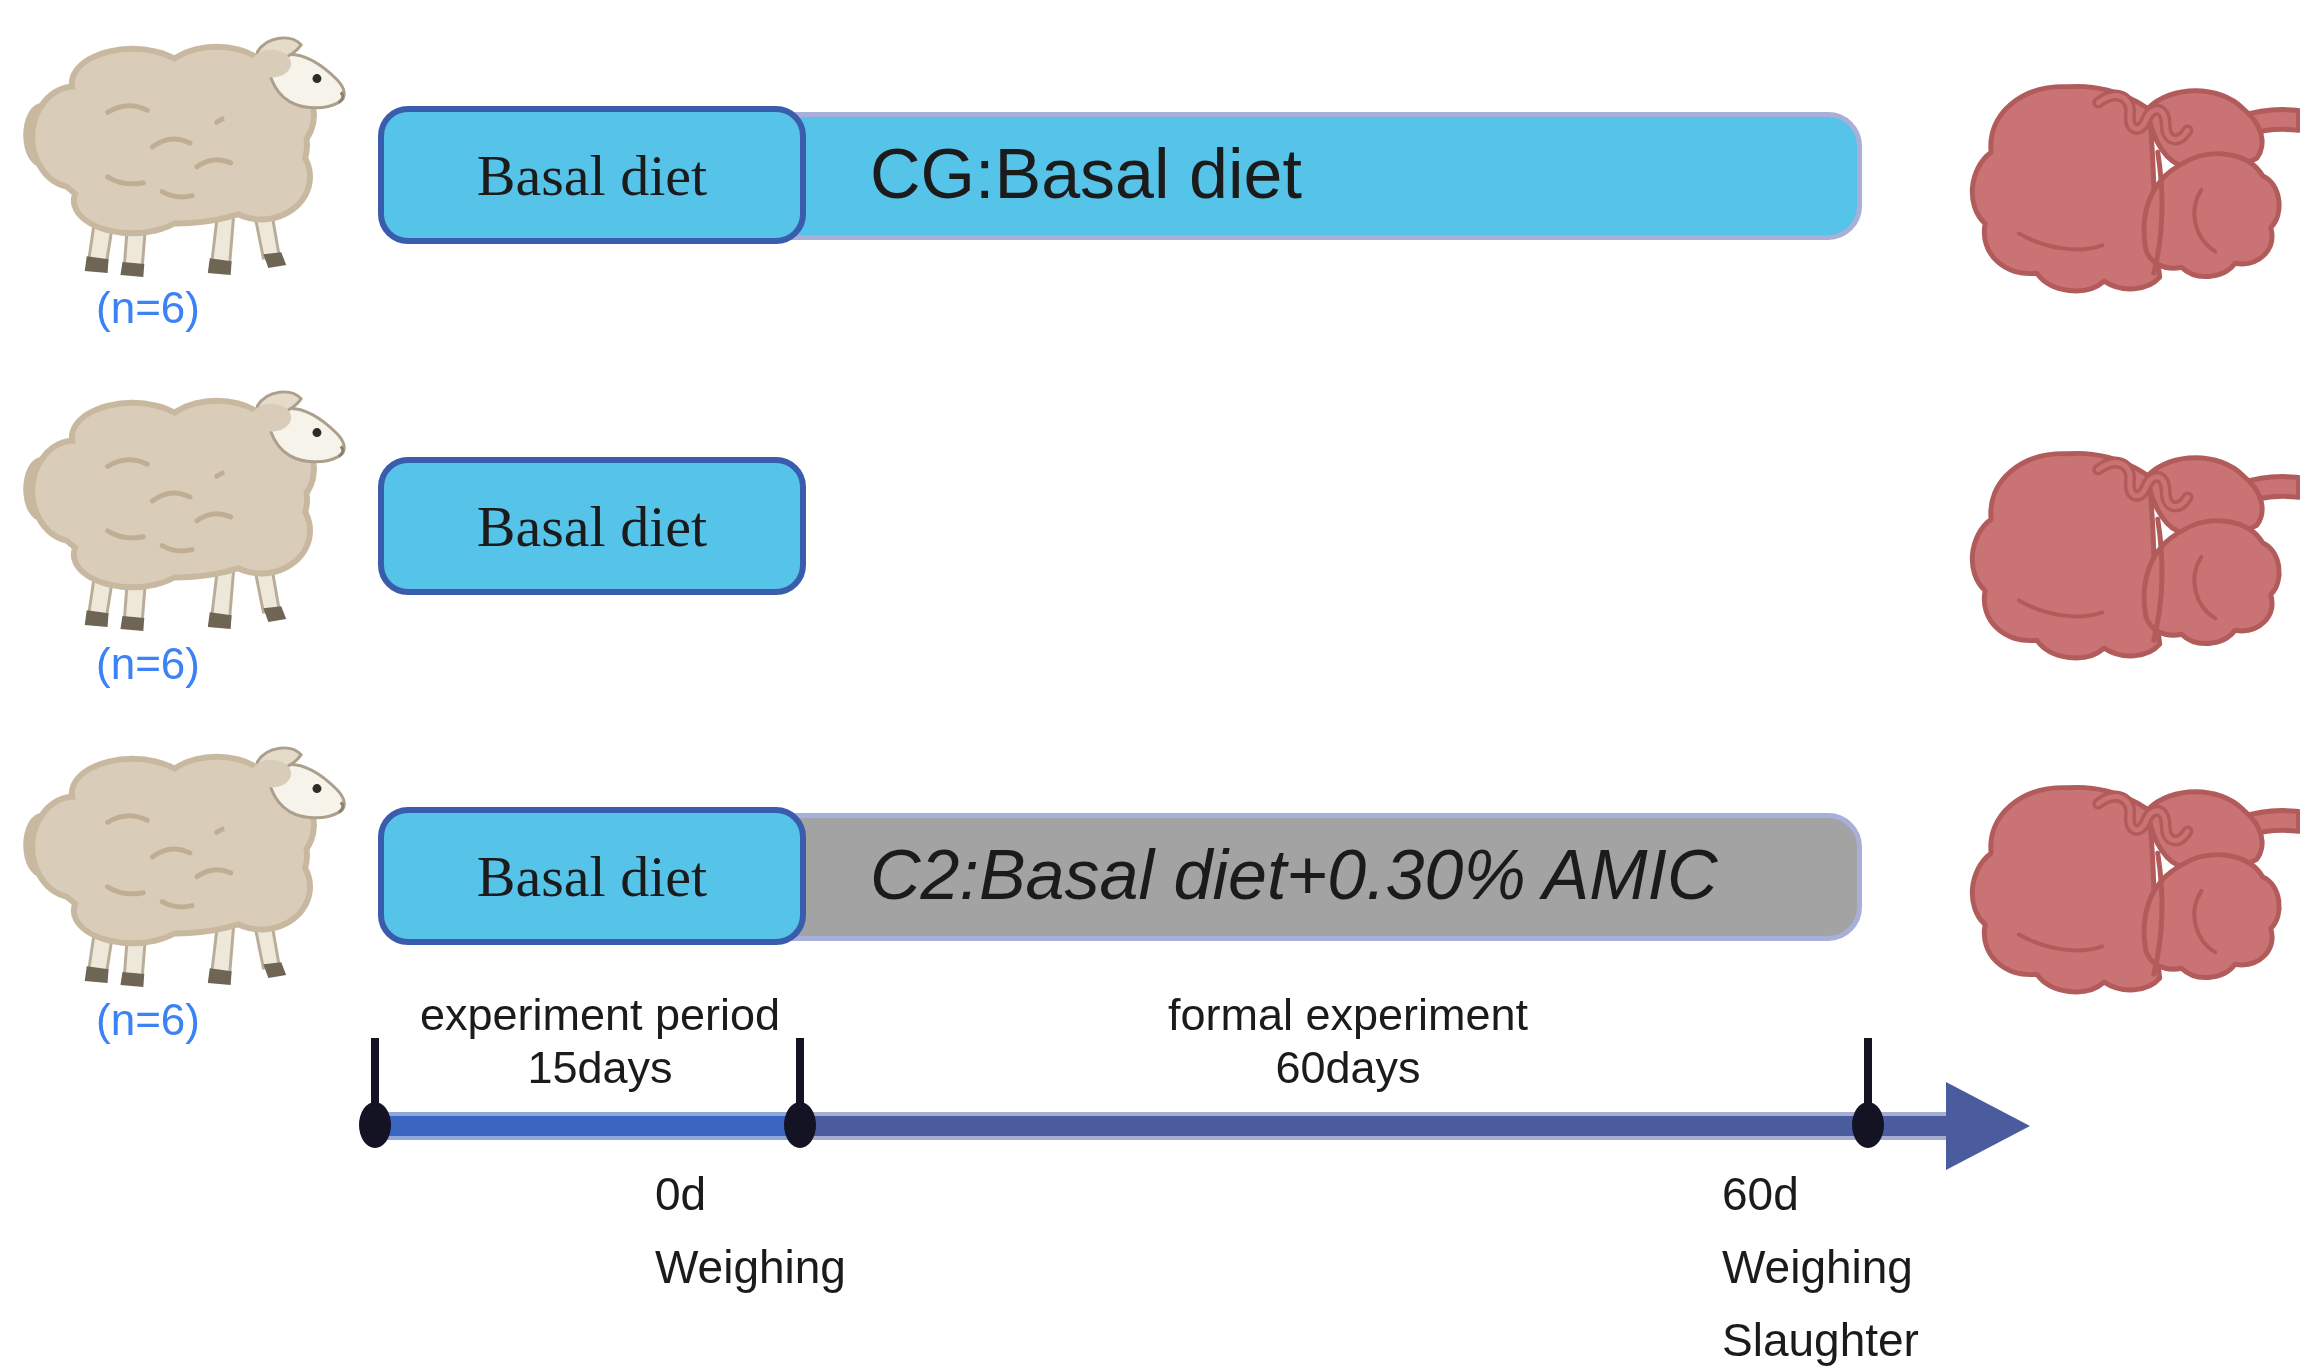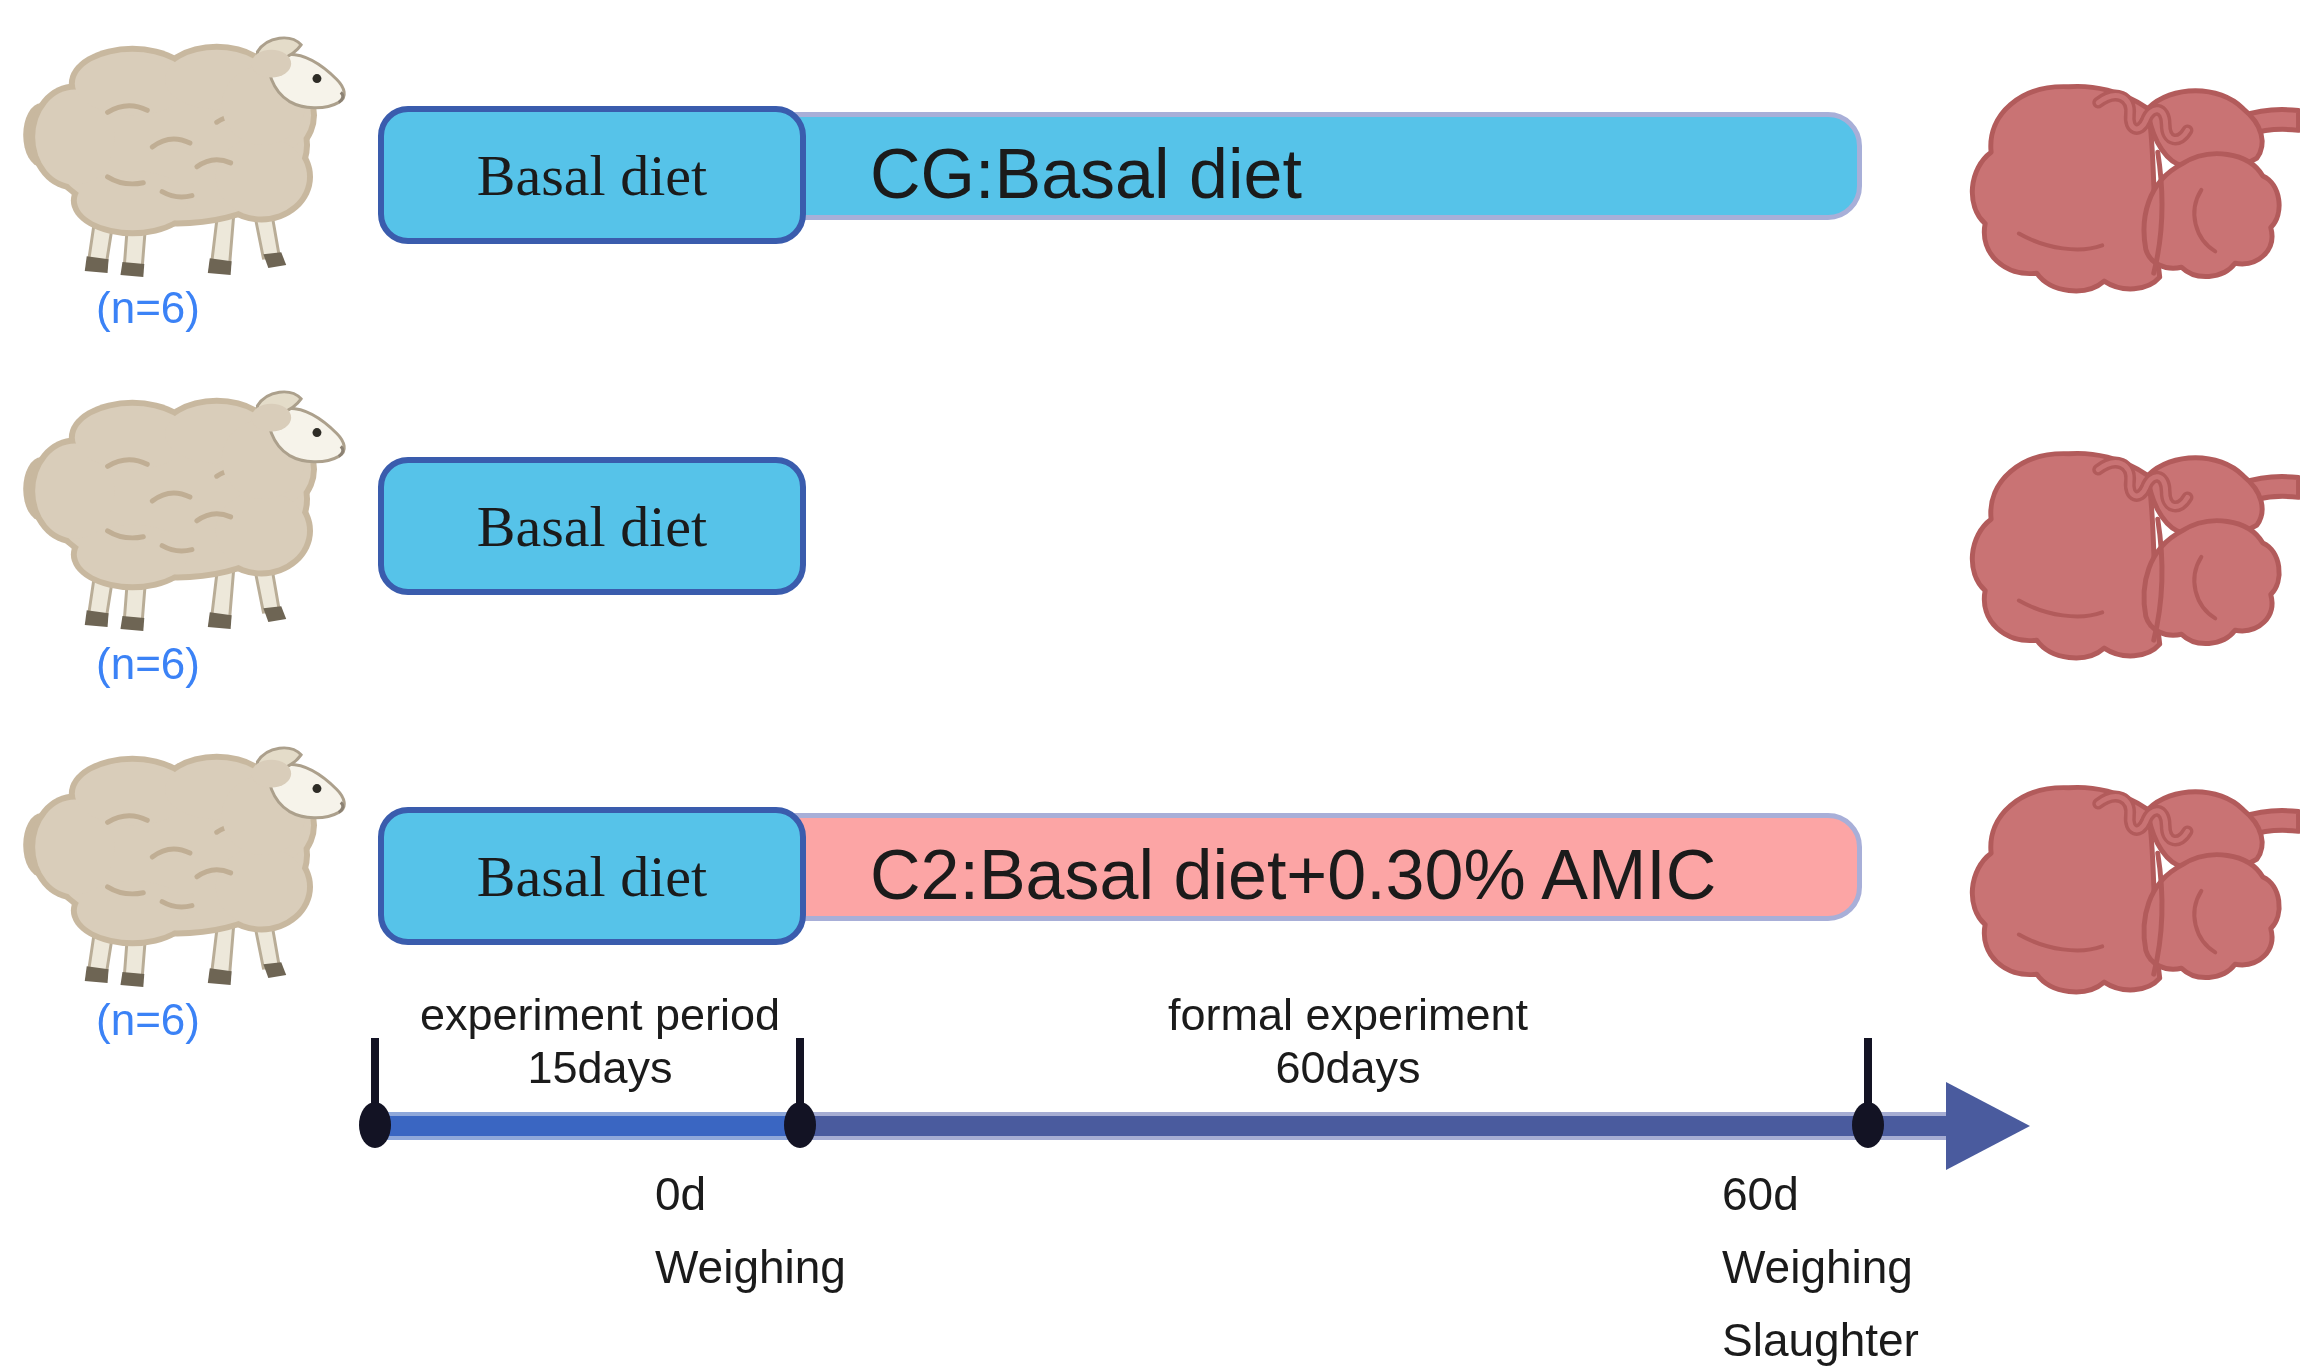--- a/index.html
+++ b/index.html
@@ -19,21 +19,21 @@
   .prebox{
     width:428px;height:138px;
     border:6px solid #3a5cad;border-radius:30px;
     box-sizing:border-box;
     display:flex;align-items:center;justify-content:center;
     font-size:58px;
     z-index:3;
     font-family:Liberation Serif, serif;
   }
   .tbar{
-    width:1484px;height:108px;
+    width:1484px;height:128px;
     border:5px solid #a8afd8;border-radius:34px;
     box-sizing:border-box;
     z-index:2;
   }
   .tbar-label{
     position:absolute;left:487px;top:0;height:114px;
     display:flex;align-items:center;
     font-size:70px;white-space:nowrap;
   }
   .phase-label{
@@ -165,21 +165,21 @@
       </svg>
   </div>
 
   <div class="abs" style="left:12px;top:728px;">
     <svg width="340" height="260" viewBox="0 0 340 262">
         <use href="#sheep"></use>
       </svg>
   </div>
   <div class="abs n6" style="left:38px;top:996px;">(n=6)</div>
 
-  <div class="abs tbar" style="left: 378px; top: 813px; background-color: #fca5a5;">
+  <div class="abs tbar" style="left: 378px; top: 813px; background-color: #a3a3a3; font-style: italic;">
     <div class="tbar-label">C2:Basal diet+0.30% AMIC</div>
   </div>
   <div class="abs prebox" style="left: 378px; top: 807px; background-color: rgb(86, 195, 233); border-color: rgb(58, 92, 173);">
       <span>Basal diet</span>
     </div>
 
   <div class="abs" style="left:1950px;top:758px;">
     <svg width="350" height="238" viewBox="0 0 350 240">
         <use href="#rumen"></use>
       </svg>

